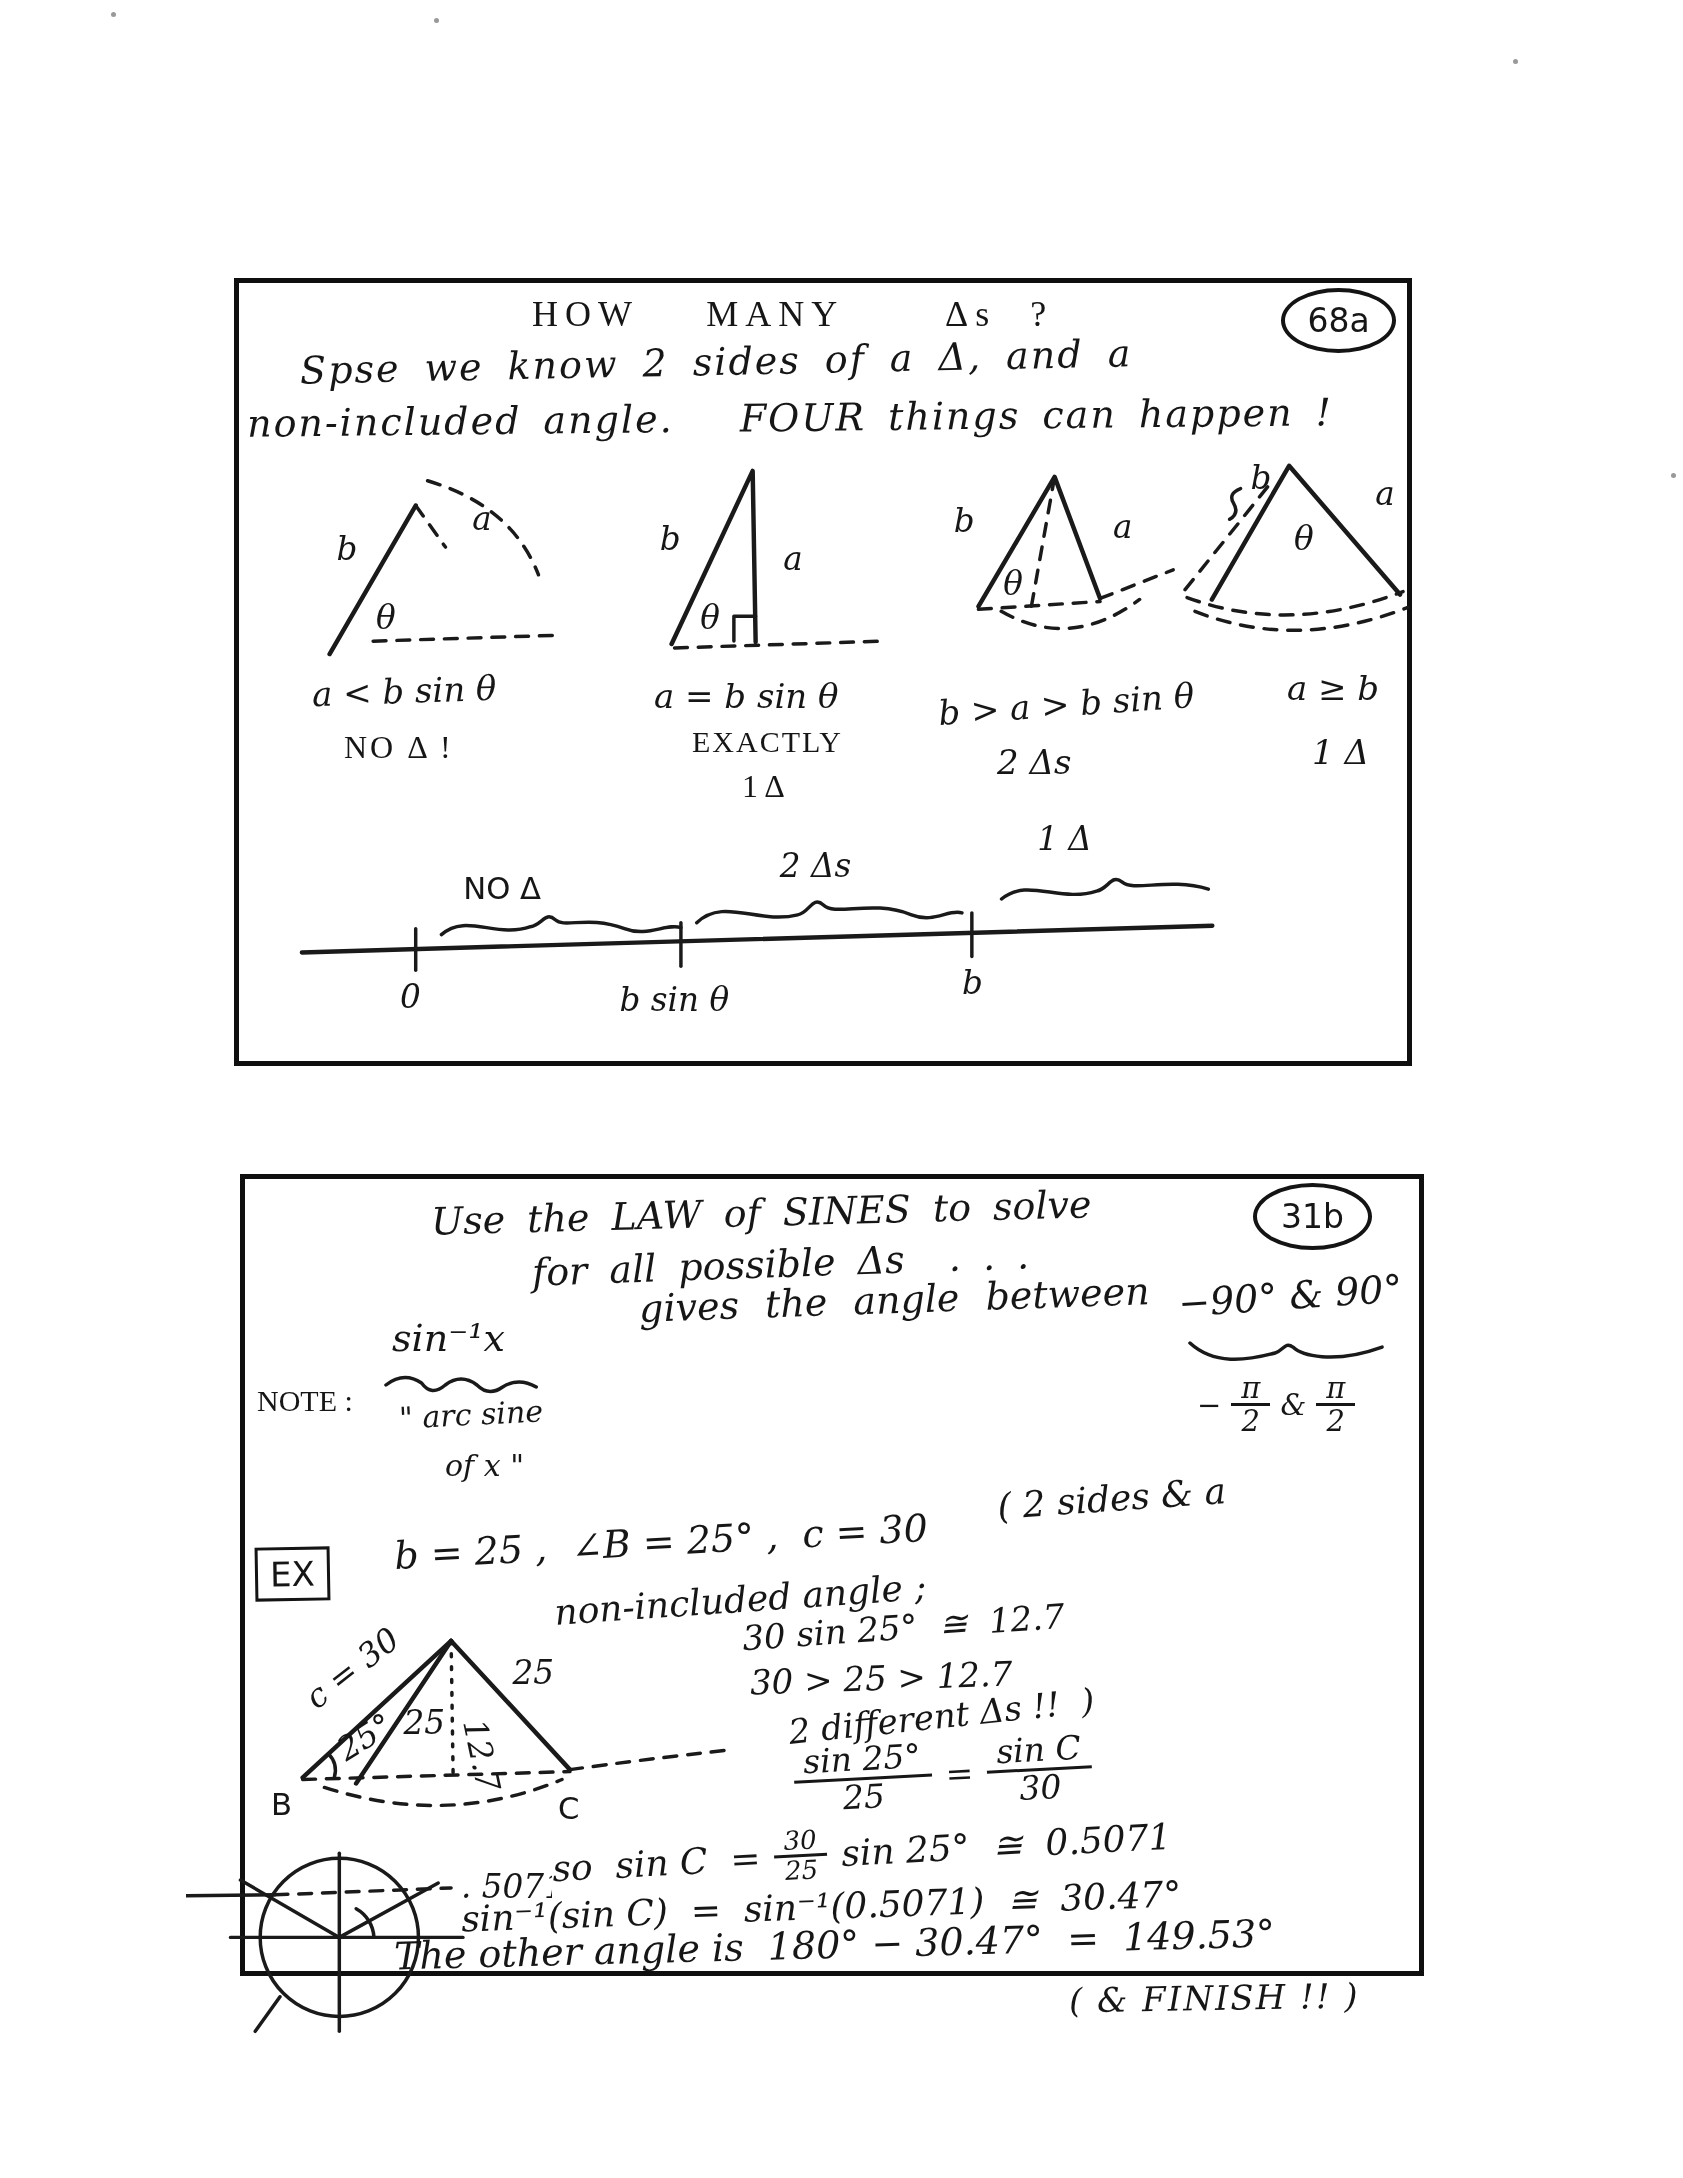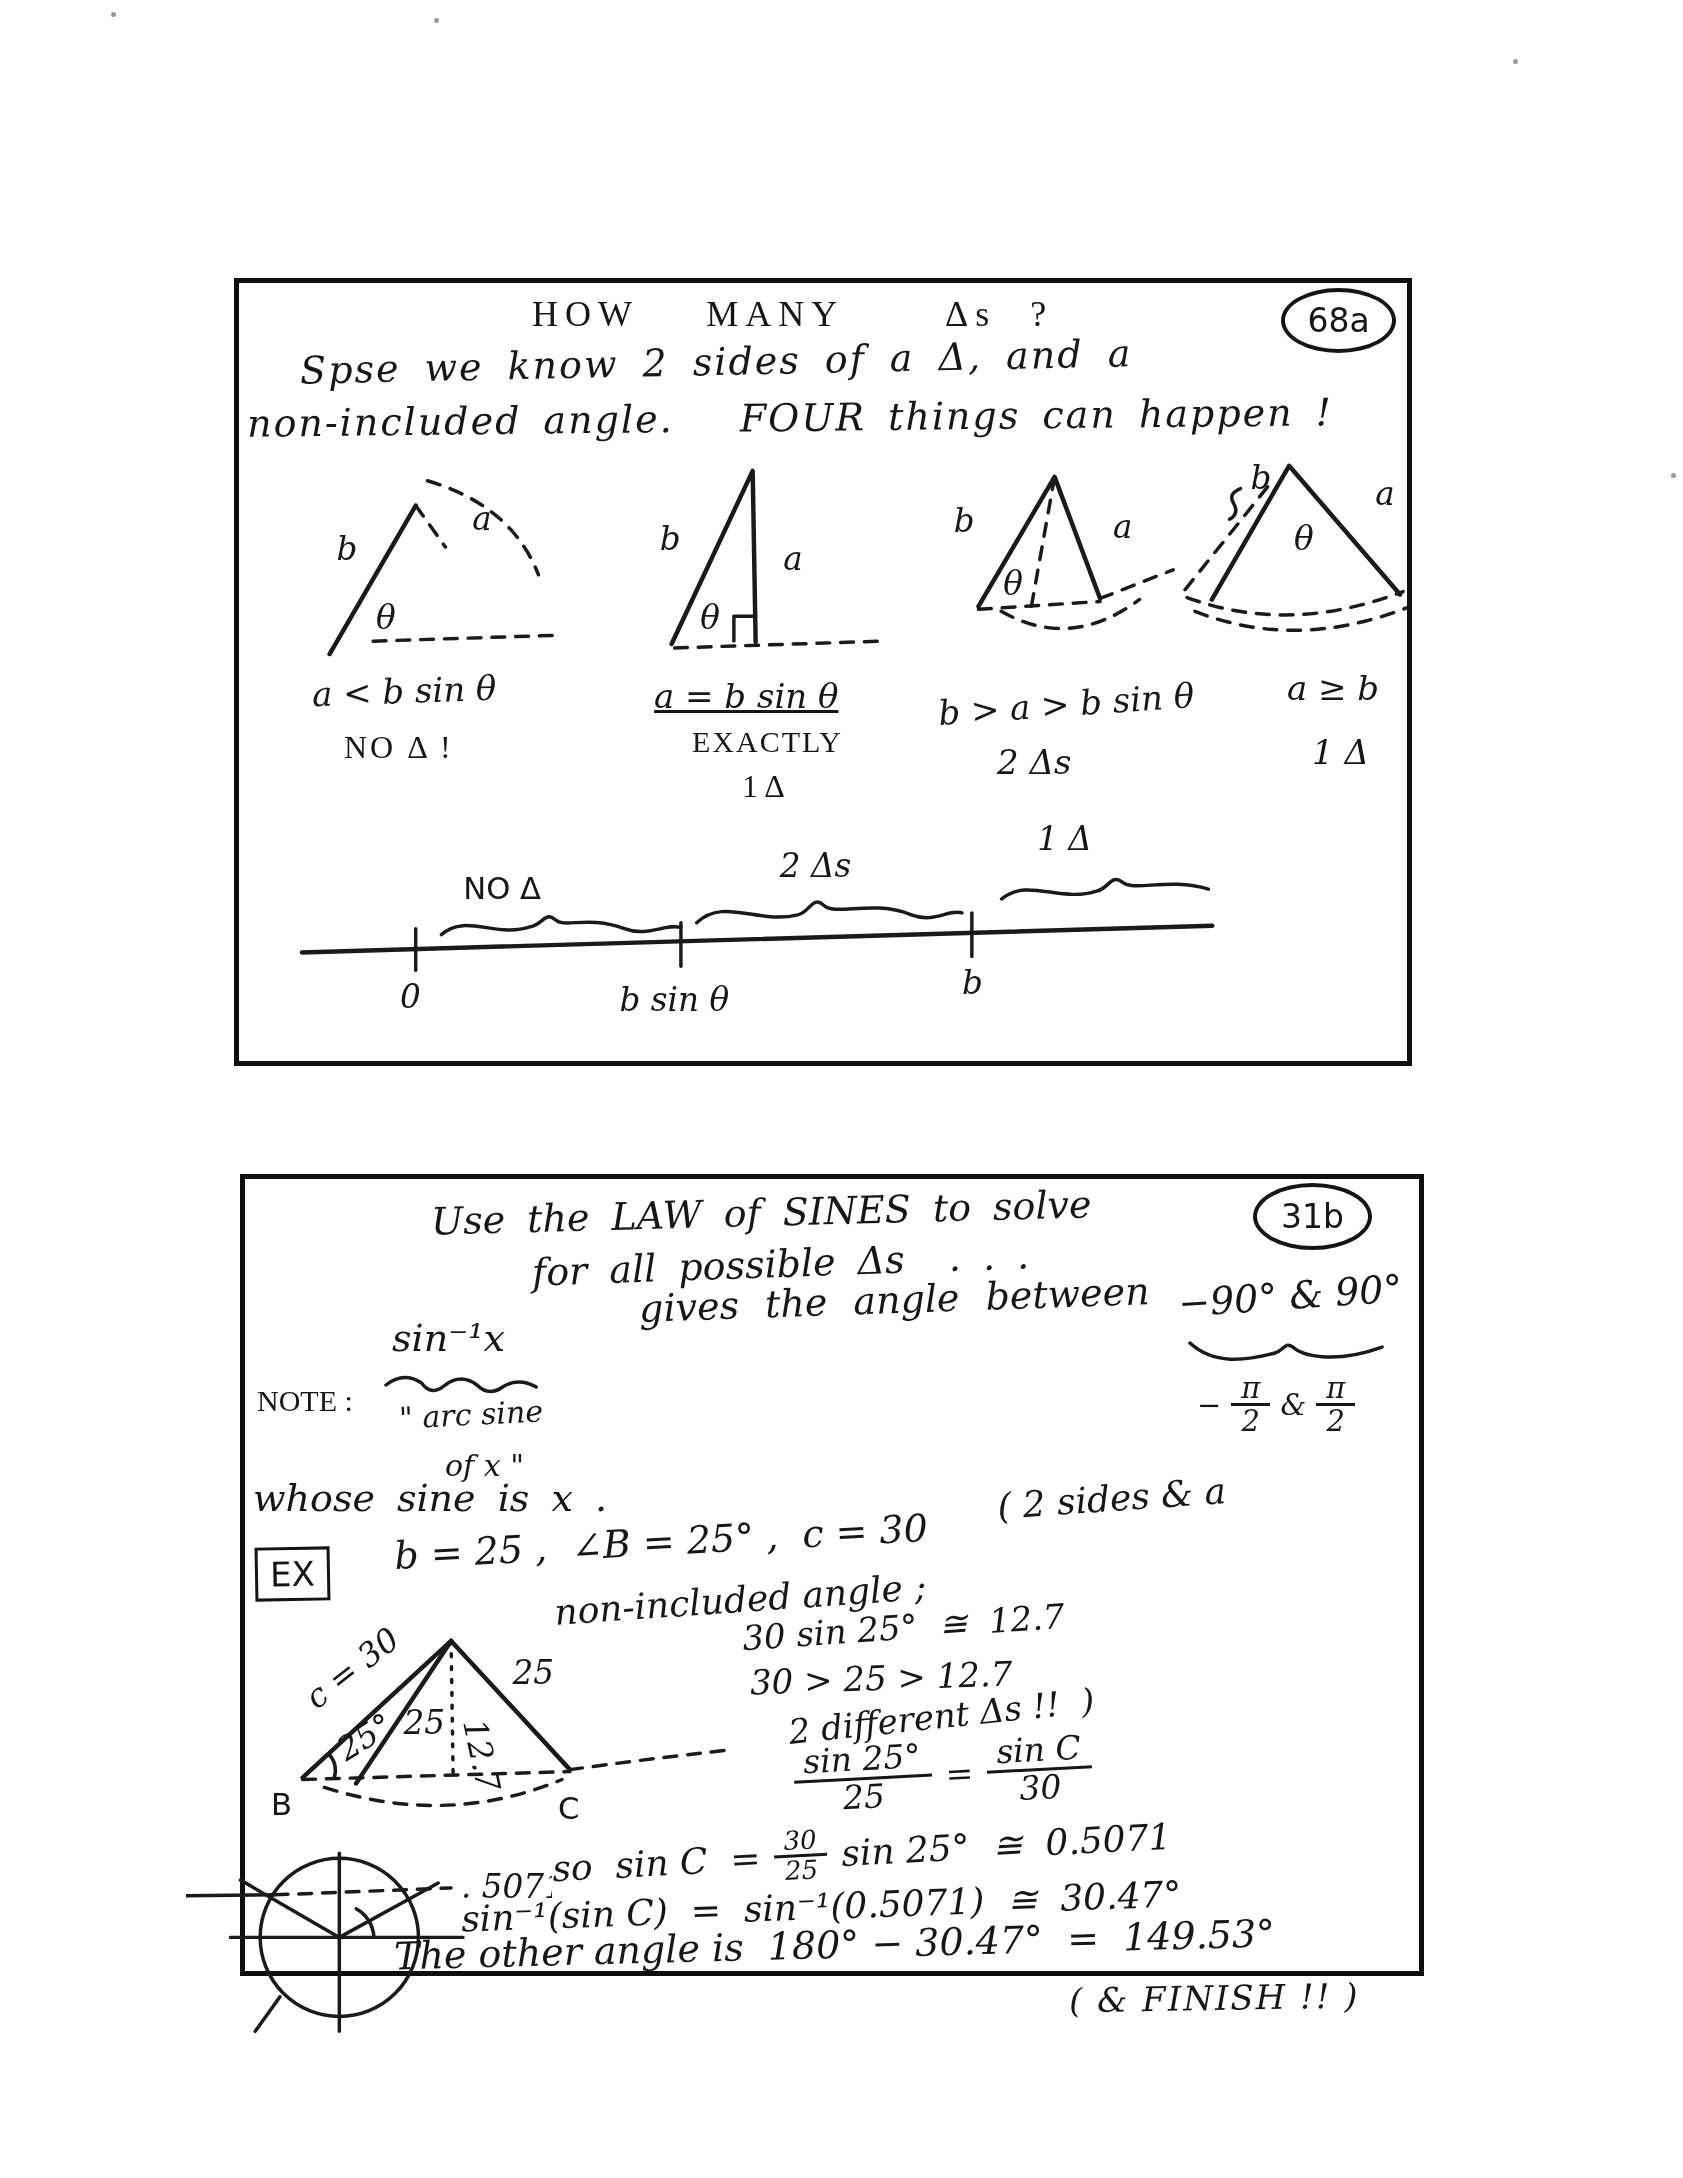--- a/index.html
+++ b/index.html
@@ -58,21 +58,21 @@
     <div class="abs p f32" style="left:105px;top:446px;letter-spacing:3px;">NO Δ !</div>
 
     <svg class="abs" style="left:396px;top:163px;" width="267" height="213" viewBox="0 0 270 215">
       <path class="ink thick" d="M37,200 L119,25 L122,198"></path>
       <path class="ink" d="M122,172 L100,172 L100,197"></path>
       <path class="ink dash" d="M40,204 L255,197"></path>
       <text class="svgh" x="25" y="105">b</text>
       <text class="svgh" x="150" y="125">a</text>
       <text class="svgh" x="66" y="185">θ</text>
     </svg>
-    <div class="abs h f34" style="left:415px;top:393px;text-decoration:underline;">a = b sin θ</div>
+    <div class="abs h f34" style="left:415px;top:393px;">a = b sin θ</div>
     <div class="abs p f30" style="left:453px;top:442px;letter-spacing:2px;">EXACTLY</div>
     <div class="abs p f32" style="left:503px;top:485px;">1 Δ</div>
 
     <svg class="abs" style="left:693px;top:168px;" width="262" height="203" viewBox="0 0 265 205">
       <path class="ink thick" d="M47,157 L124,26 L170,149"></path>
       <path class="ink dash" d="M124,26 L100,160"></path>
       <path class="ink dash" d="M47,160 L170,152"></path>
       <path class="ink dash" d="M170,149 L244,120"></path>
       <path class="ink dash" d="M70,162 Q140,202 210,150"></path>
       <text class="svgh" x="22" y="82">b</text>
@@ -140,21 +140,20 @@
         <span class="fn">π</span>
         <span class="fd">2</span>
       </span>
       <span>&amp;</span>
       <span class="frac">
         <span class="fn">π</span>
         <span class="fd">2</span>
       </span>
     </div>
 
-    <div class="abs h f38" style="left:8px;top:297px;word-spacing:10px;">whose sine is x .</div>
 
     <div class="exbox" style="left:10px;top:368px;transform:rotate(-1deg);">
       <span>EX</span>
     </div>
     <div class="abs h f38" style="left:149px;top:341px;transform:rotate(-3deg);">b = 25 ,  ∠B = 25° ,  c = 30</div>
     <div class="abs h f36" style="left:752px;top:299px;transform:rotate(-4deg);">( 2 sides &amp; a</div>
     <div class="abs h f36" style="left:309px;top:400px;transform:rotate(-4deg);">non-included angle ;</div>
 
     <div class="abs h f34" style="left:497px;top:428px;transform:rotate(-4deg);">30 sin 25°  ≅  12.7</div>
     <div class="abs h f34" style="left:505px;top:479px;transform:rotate(-2deg);">30 &gt; 25 &gt; 12.7</div>

